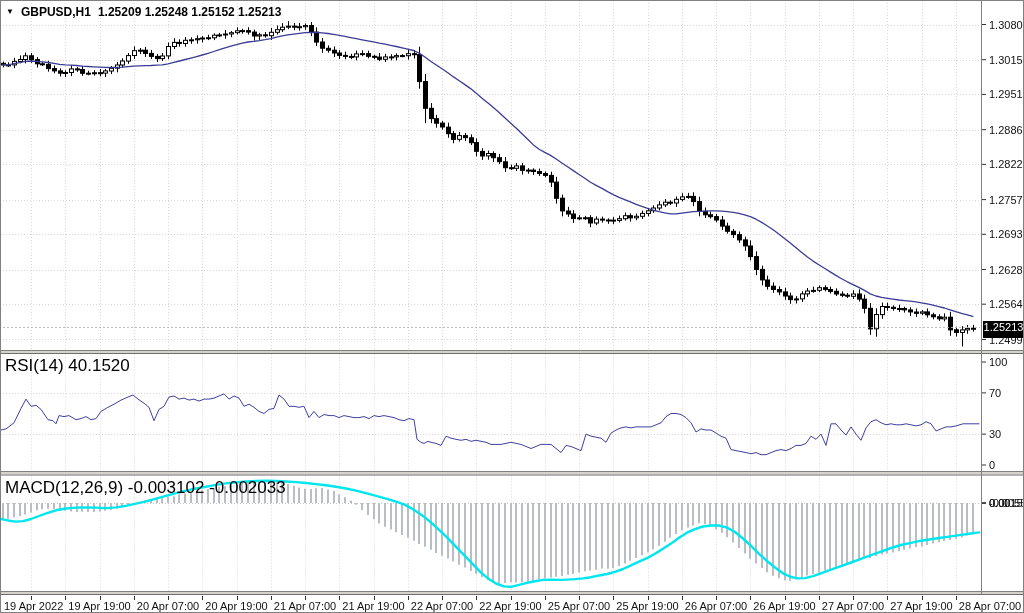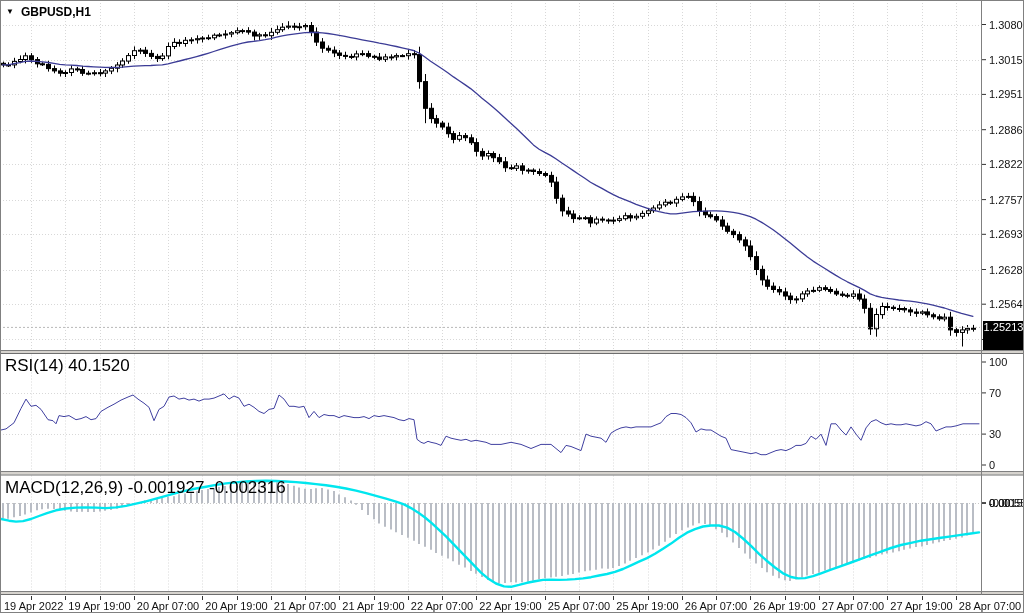--- a/index.html
+++ b/index.html
@@ -7,21 +7,21 @@
        font-family:"Liberation Sans",sans-serif;overflow:hidden;
        border:1px solid #808080;box-sizing:border-box;}
   #chart-svg{position:absolute;left:0;top:0;}
   svg text{font-family:"Liberation Sans",sans-serif;font-size:11px;fill:#111;}
   .title-bar{position:absolute;top:4px;left:5px;display:flex;align-items:center;
              gap:7px;font-size:12px;font-weight:bold;color:#000;z-index:5;}
   .dd-icon{font-size:8px;line-height:10px;cursor:pointer;}
   .ind-label{position:absolute;left:4px;font-size:17px;color:#000;z-index:5;}
   #rsi-label{top:355px;}
   #macd-label{top:477px;}
-  #price-tag{position:absolute;left:982px;top:320px;width:41px;height:29px;
+  #price-tag{position:absolute;left:982px;top:320px;width:41px;height:17px;
              background:#000;color:#fff;font-size:11px;line-height:13px;
              text-align:center;z-index:6;}
   .panel-hit{position:absolute;left:0;width:980px;z-index:2;}
   .scale-hit{position:absolute;z-index:1;}
 </style>
 </head>
 <body>
 
 <div id="app">
   <svg id="chart-svg" width="1024" height="613">
@@ -737,18 +737,19 @@
   <div class="panel-hit" style="top:353px;height:117px"></div>
   <div class="panel-hit" style="top:474px;height:116px"></div>
   <div class="panel-hit" style="top:349px;height:4px"></div>
   <div class="panel-hit" style="top:470px;height:4px"></div>
   <div class="scale-hit" style="left:981px;top:0;width:43px;height:590px"></div>
   <div class="scale-hit" style="left:0;top:594px;width:1024px;height:19px"></div>
 
   <div class="title-bar">
     <span class="dd-icon">▼</span>
     <span>GBPUSD,H1</span>
+    <span>1.25209 1.25248 1.25152 1.25213</span>
   </div>
 
   <div id="rsi-label" class="ind-label">RSI(14) 40.1520</div>
-  <div id="macd-label" class="ind-label">MACD(12,26,9) -0.001927 -0.002316</div>
+  <div id="macd-label" class="ind-label">MACD(12,26,9) -0.003102 -0.002033</div>
   <div id="price-tag">1.25213</div>
 </div>
 
 </body></html>

